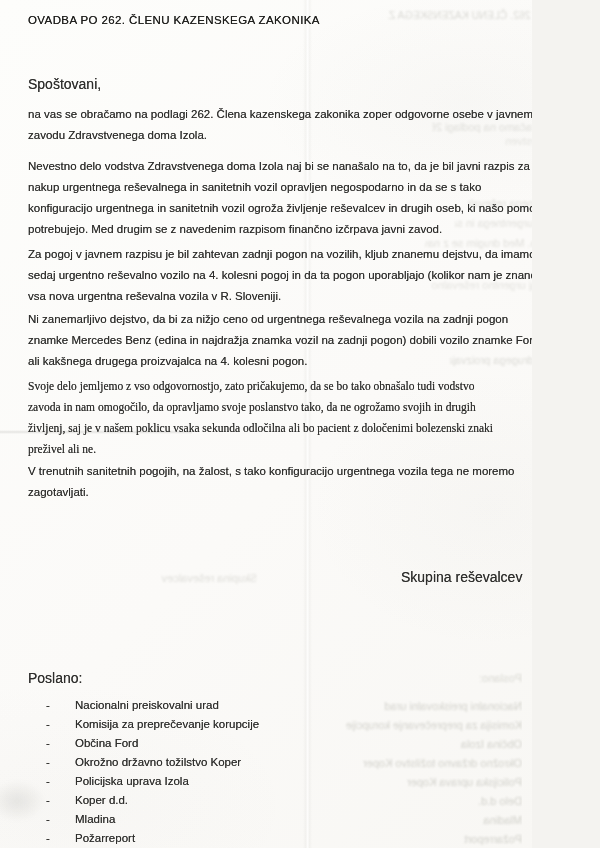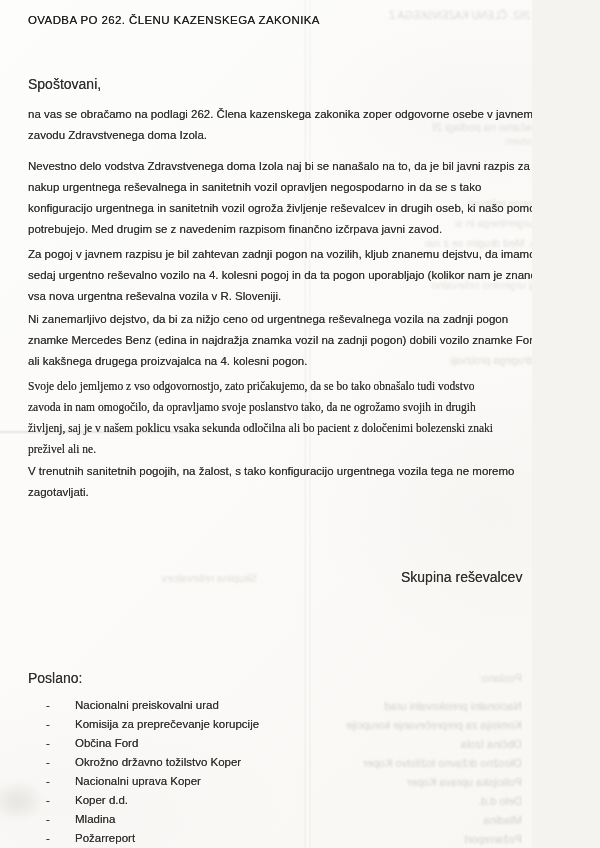--- a/index.html
+++ b/index.html
@@ -172,19 +172,19 @@
 zagotavljati.</div>
 
   <div class="signature txt">Skupina reševalcev</div>
 
   <div class="dist-label txt">Poslano:</div>
   <ul class="dist-list txt" id="dist-list">
       <li><span class="dash">-</span><span>Nacionalni preiskovalni urad</span></li>
       <li><span class="dash">-</span><span>Komisija za preprečevanje korupcije</span></li>
       <li><span class="dash">-</span><span>Občina Ford</span></li>
       <li><span class="dash">-</span><span>Okrožno državno tožilstvo Koper</span></li>
-      <li><span class="dash">-</span><span>Nacionalni uprava Koper</span></li>
+      <li><span class="dash">-</span><span>Policijska uprava Izola</span></li>
       <li><span class="dash">-</span><span>Koper d.d.</span></li>
       <li><span class="dash">-</span><span>Mladina</span></li>
       <li><span class="dash">-</span><span>Požarreport</span></li>
     </ul>
 
 </div>
 
 </body></html>

